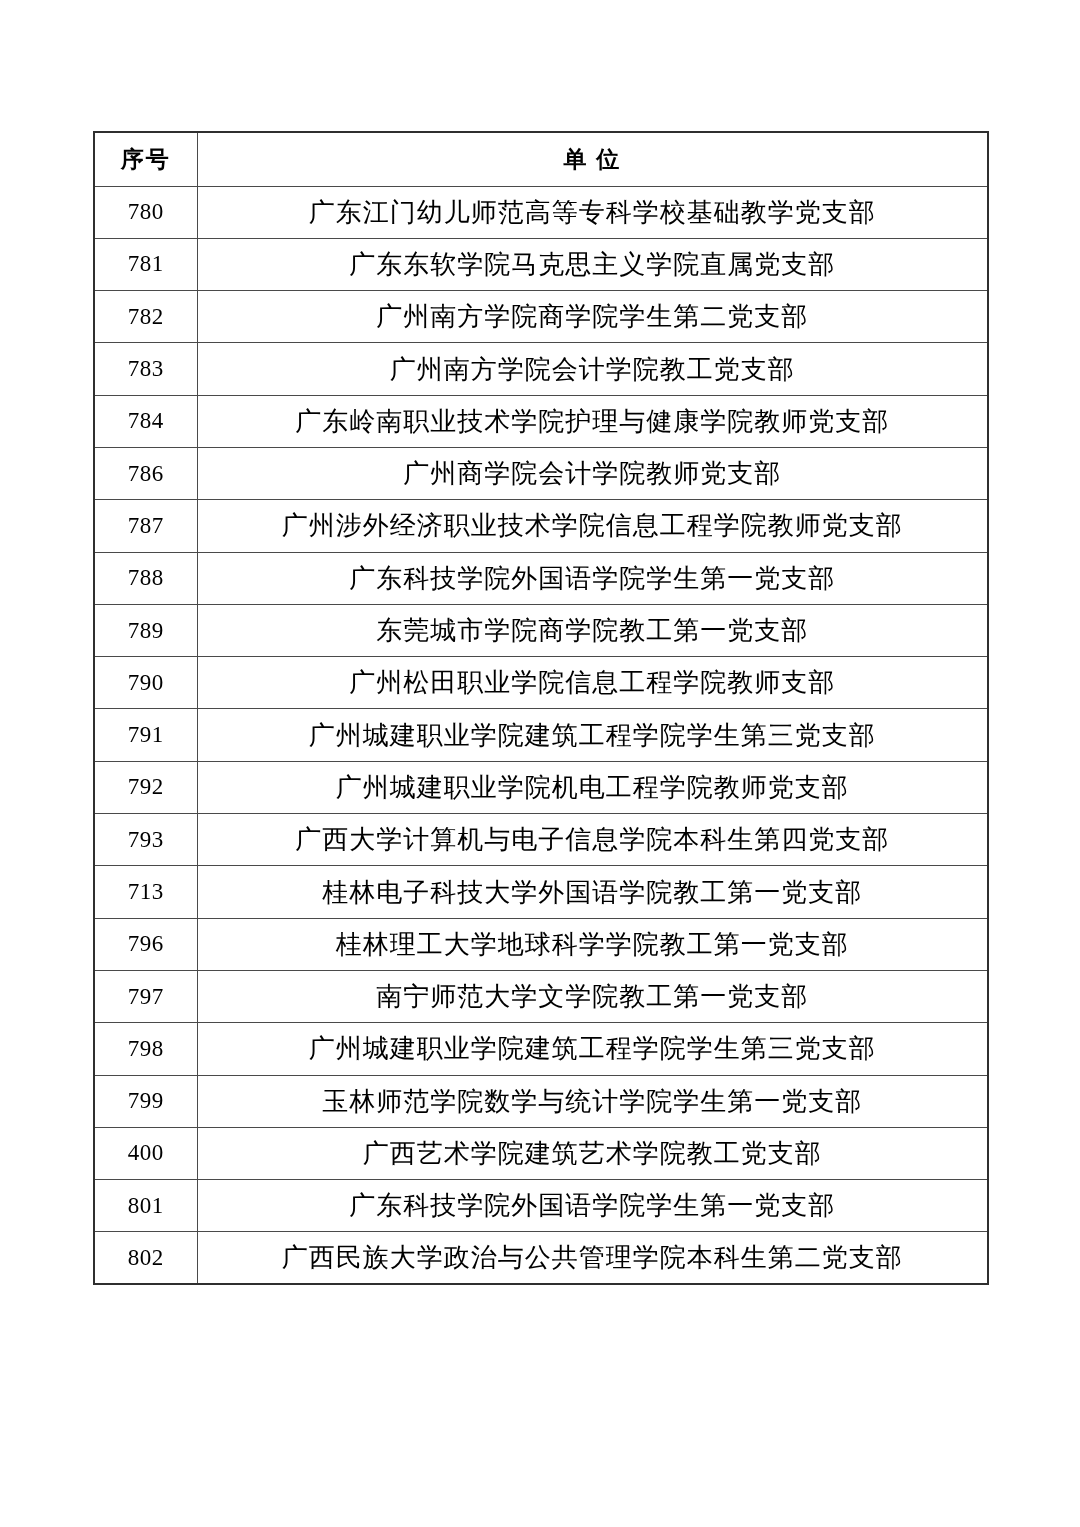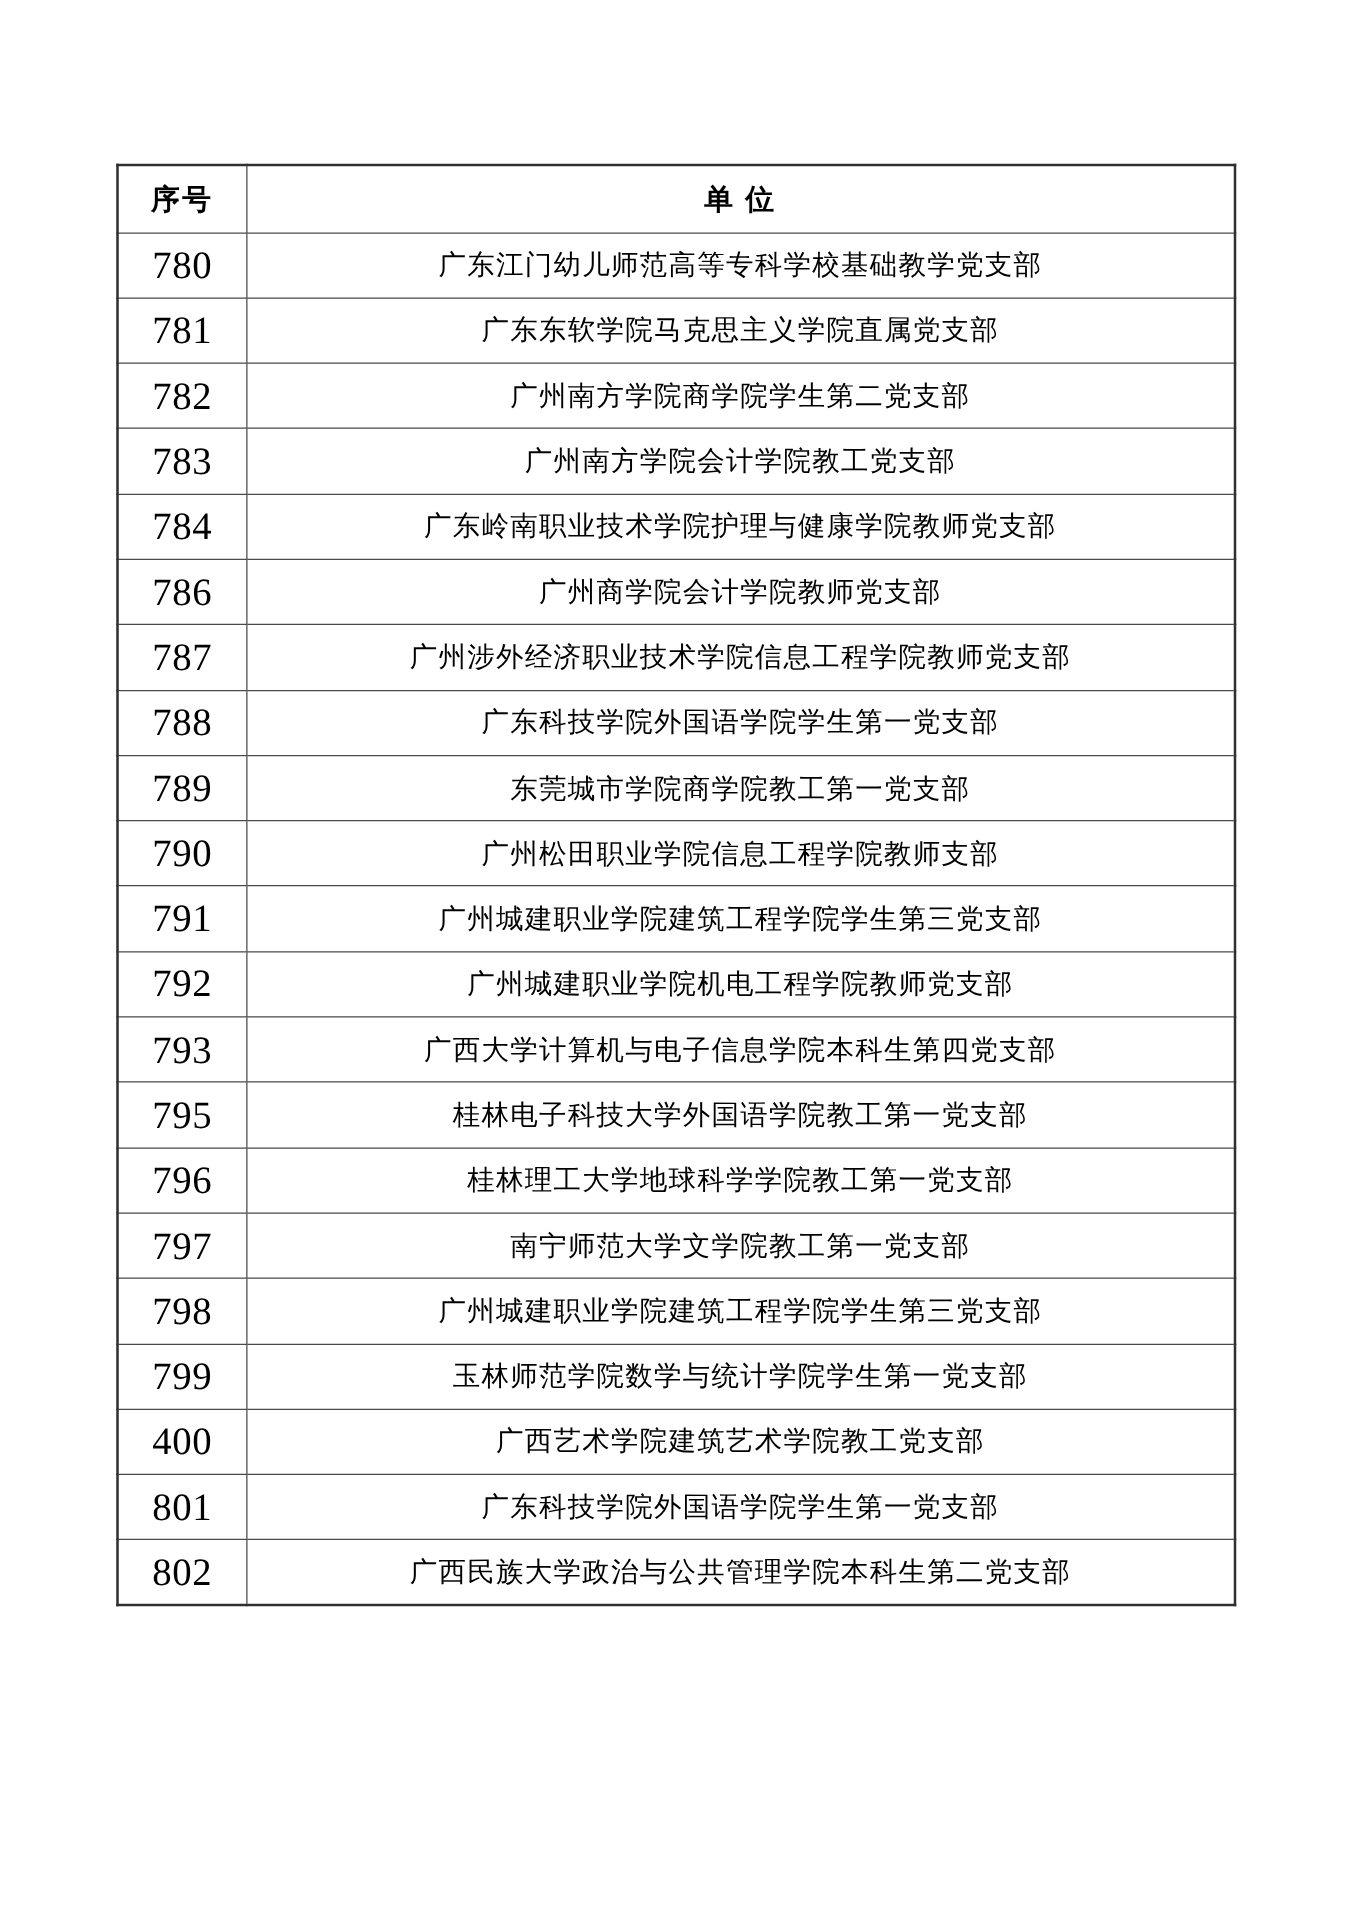--- a/index.html
+++ b/index.html
@@ -36,25 +36,25 @@
   col.col-no { width: 103px; }
   col.col-unit { width: 791px; }
   thead tr { height: 54px; }
   tbody tr { height: 52.3px; }
   th {
     font-size: 23px;
     font-weight: bold;
     letter-spacing: 2px;
   }
   td.cell-no {
-    font-size: 31px;
+    font-size: 23px;
     letter-spacing: 0.5px;
   }
   td.cell-unit {
-    font-size: 22px;
+    font-size: 26px;
     letter-spacing: 1px;
   }
   .page-footer {
     position: absolute;
     left: 4px;
     top: 1396px;
     width: 100%;
     text-align: center;
     font-size: 23px;
     letter-spacing: 4px;
@@ -139,21 +139,21 @@
       <td class="cell-unit">广州城建职业学院机电工程学院教师党支部</td>
     </tr>
 
     <tr>
       <td class="cell-no">793</td>
       <td class="cell-unit">广西大学计算机与电子信息学院本科生第四党支部</td>
     </tr>
 
 
     <tr>
-      <td class="cell-no">795</td>
+      <td class="cell-no">713</td>
       <td class="cell-unit">桂林电子科技大学外国语学院教工第一党支部</td>
     </tr>
 
     <tr>
       <td class="cell-no">796</td>
       <td class="cell-unit">桂林理工大学地球科学学院教工第一党支部</td>
     </tr>
 
     <tr>
       <td class="cell-no">797</td>

